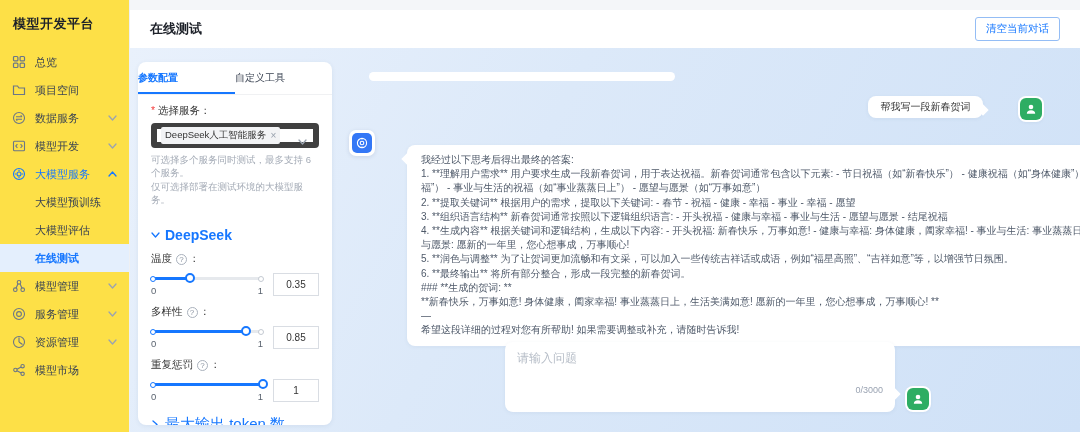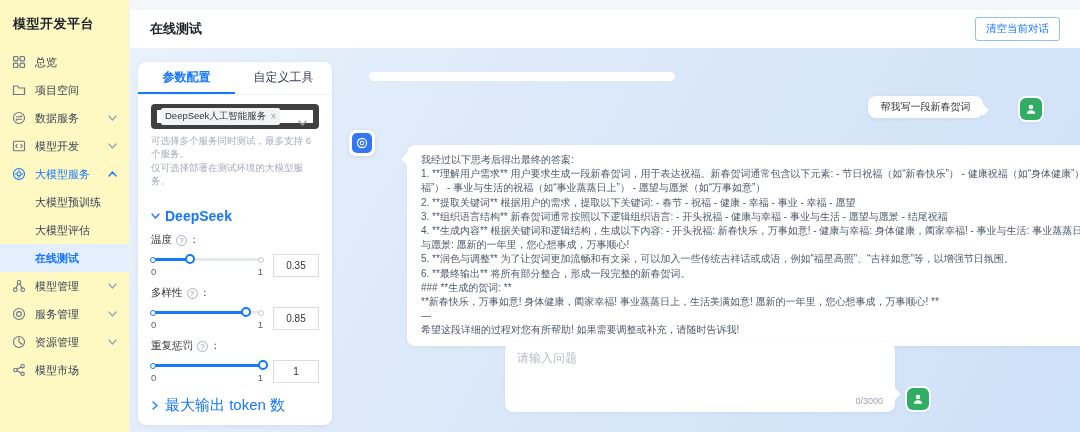--- a/index.html
+++ b/index.html
@@ -2,21 +2,21 @@
 <html><head>
 <meta charset="utf-8">
 <style>
   * { margin:0; padding:0; box-sizing:border-box; }
   html,body { width:1080px; height:432px; overflow:hidden;
     font-family:"Liberation Sans","DejaVu Sans",sans-serif; background:#f4f6f9; }
   .app { position:relative; width:1080px; height:432px; }
 
   
   .sidebar { position:absolute; left:0; top:0; width:130px; height:432px;
-    background:#fef9c3; border-right:1px solid #eef0f3; z-index:5; }
+    background:#fde047; border-right:1px solid #eef0f3; z-index:5; }
   .sidebar-title { height:48px; line-height:48px; padding-left:13px;
     font-size:13px; font-weight:bold; color:#1d2129; letter-spacing:.5px; }
   .side-item { position:relative; height:28px; display:flex; align-items:center;
     padding-left:12px; font-size:11px; color:#3a4352; cursor:pointer; }
   .side-item .s-ico { width:14px; height:14px; margin-right:9px; color:#6b7687; flex:0 0 14px; }
   .side-item.sub { padding-left:35px; }
   .side-item .chev { position:absolute; right:12px; top:10px; width:9px; height:8px; color:#9aa3b2; }
   .side-item.active-parent, .side-item.active-parent .s-ico, .side-item.active-parent .chev { color:#1677ff; }
   .side-item.selected { background:#e4effd; color:#1677ff; font-weight:bold; }
 
@@ -29,21 +29,21 @@
   .clear-btn { font-size:10.5px; color:#1677ff; background:#fff; border:1px solid #94bdf5;
     border-radius:3px; padding:4px 10px; cursor:pointer; }
 
   .content { position:absolute; left:0; top:48px; width:950px; height:384px;
     background:linear-gradient(118deg,#e9f1fc 0%,#dce9f9 40%,#cfe1f7 100%); }
 
   
   .param-card { position:absolute; left:8px; top:14px; width:194px; height:363px;
     background:#fff; border-radius:8px; box-shadow:0 1px 5px rgba(30,60,100,.07); overflow:hidden; }
   .tabs { display:flex; height:33px; border-bottom:1px solid #f0f1f3; }
-  .tab { flex:1; text-align:center; font-size:12px; color:#3a4352; line-height:31px; cursor:pointer; }
+  .tab { flex:1; font-size:10px; color:#3a4352; line-height:31px; cursor:pointer; }
   .tab.active { color:#1677ff; font-weight:bold; border-bottom:2px solid #1677ff; }
   .card-body { padding:9px 13px 0 13px; }
   .field-label { font-size:10.5px; color:#333; margin-bottom:5px; }
   .field-label.required::before { content:"*"; color:#f53f3f; margin-right:3px; }
   .field-label::after { content:"："; }
   .select-box { position:relative; height:25px; border:6px solid #404040; border-radius:4px;
     display:flex; align-items:center; padding:0 18px 0 4px; cursor:pointer; background:#fff; }
   .svc-tag { background:#f2f3f5; border-radius:2px; font-size:9.5px; color:#333;
     padding:2px 4px; display:flex; align-items:center; white-space:nowrap; }
   .tag-close { margin-left:4px; color:#98a1ad; cursor:pointer; font-size:10px; line-height:1; }
@@ -97,21 +97,21 @@
   .assistant-bubble { position:absolute; left:253px; top:97px; width:804px;
     padding:8px 14px; font-size:10px; line-height:14.2px; color:#4e5969; white-space:pre-line;margin-left:24px; }
   .assistant-bubble::before { content:""; position:absolute; left:-4px; top:10px; width:8px; height:8px;
     background:#fff; transform:rotate(45deg); }
   .input-bubble { position:absolute; left:375px; top:294px; width:390px; height:70px; }
   .input-bubble::after { content:""; position:absolute; right:-4px; top:48px; width:8px; height:8px;
     background:#fff; transform:rotate(45deg); }
   .question-input { width:100%; height:52px; border:none; outline:none; resize:none;
     font-family:inherit; font-size:12px; color:#333; padding:8px 12px; background:transparent; }
   .question-input::placeholder { color:#b6bdc7; }
-  .char-counter { position:absolute; right:12px; bottom:6px; font-size:9px; color:#9aa3b2; }
+  .char-counter { position:absolute; right:12px; bottom:17px; font-size:9px; color:#9aa3b2; }
 </style>
 </head>
 <body>
 
 <svg width="0" height="0" style="position:absolute">
   <defs>
     <g id="i-chev-down">
         <polyline points="1,2 4.5,6 8,2" fill="none" stroke="currentColor" stroke-width="1.3" stroke-linecap="round" stroke-linejoin="round"></polyline>
       </g>
     <g id="i-chev-up">
@@ -272,20 +272,21 @@
     </div>
 
     <div class="content">
 
       <div class="param-card">
         <div class="tabs">
           <div class="tab active">参数配置</div>
           <div class="tab">自定义工具</div>
         </div>
         <div class="card-body">
+          <div class="field-label required">选择服务</div>
           <div class="select-box">
             <span class="svc-tag">
               <span>DeepSeek人工智能服务</span>
               <span class="tag-close"></span>
             </span>
             <svg class="select-arrow" viewBox="0 0 9 8">
                 <use href="#i-chev-down"></use>
               </svg>
           </div>
           <div class="hint">可选择多个服务同时测试，最多支持 6 个服务。</div>

